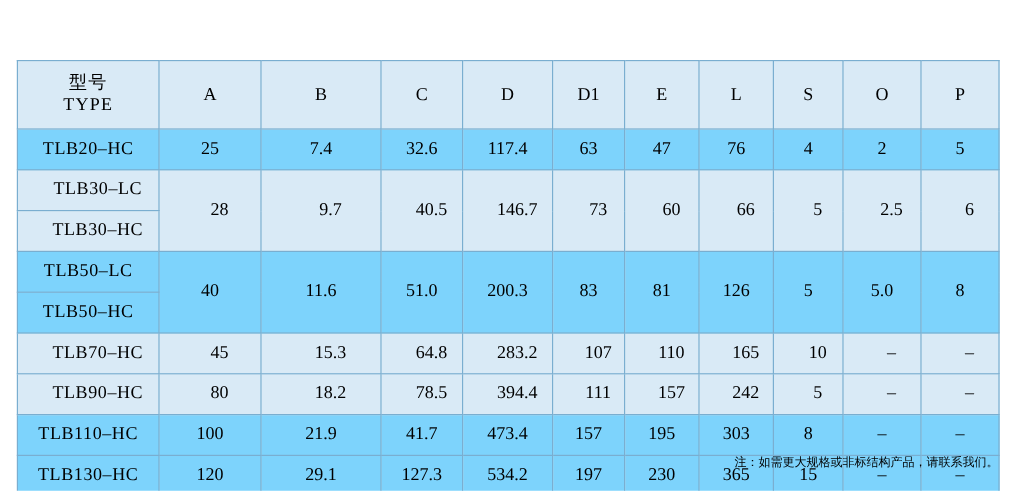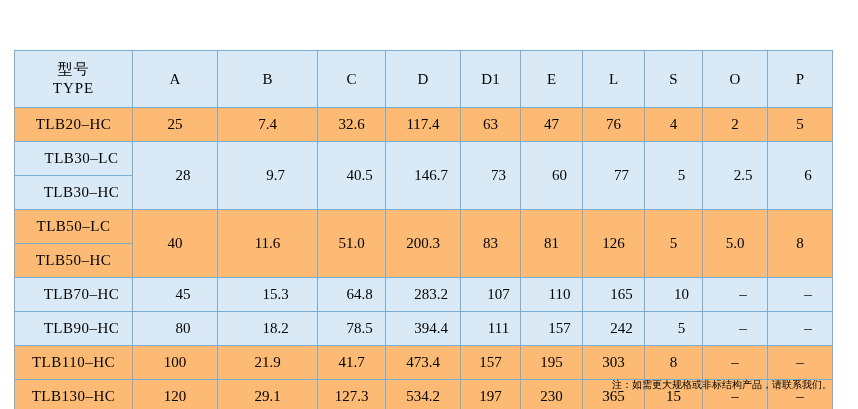--- a/index.html
+++ b/index.html
@@ -47,21 +47,21 @@
   }
   tbody td {
     height: 33px;
     font-size: 15px;
   }
   tr.shaded td {
     background: #d9eaf6;
     padding-left: 16px;
   }
   tr.plain td {
-    background: #fdba74;
+    background: #7dd3fc;
   }
   td.typecell {
     text-align: center;
     letter-spacing: 0.5px;
   }
   .note {
     position: absolute;
     right: 26px;
     top: 378px;
     font-size: 10px;
@@ -125,21 +125,21 @@
       </tr>
 
       <tr class="shaded">
         <td class="typecell">TLB30–LC</td>
         <td rowspan="2">28</td>
         <td rowspan="2">9.7</td>
         <td rowspan="2">40.5</td>
         <td rowspan="2">146.7</td>
         <td rowspan="2">73</td>
         <td rowspan="2">60</td>
-        <td rowspan="2">77</td>
+        <td rowspan="2">66</td>
         <td rowspan="2">5</td>
         <td rowspan="2">2.5</td>
         <td rowspan="2">6</td>
       </tr>
       <tr class="shaded">
         <td class="typecell">TLB30–HC</td>
       </tr>
 
       <tr class="plain">
         <td class="typecell">TLB50–LC</td>

